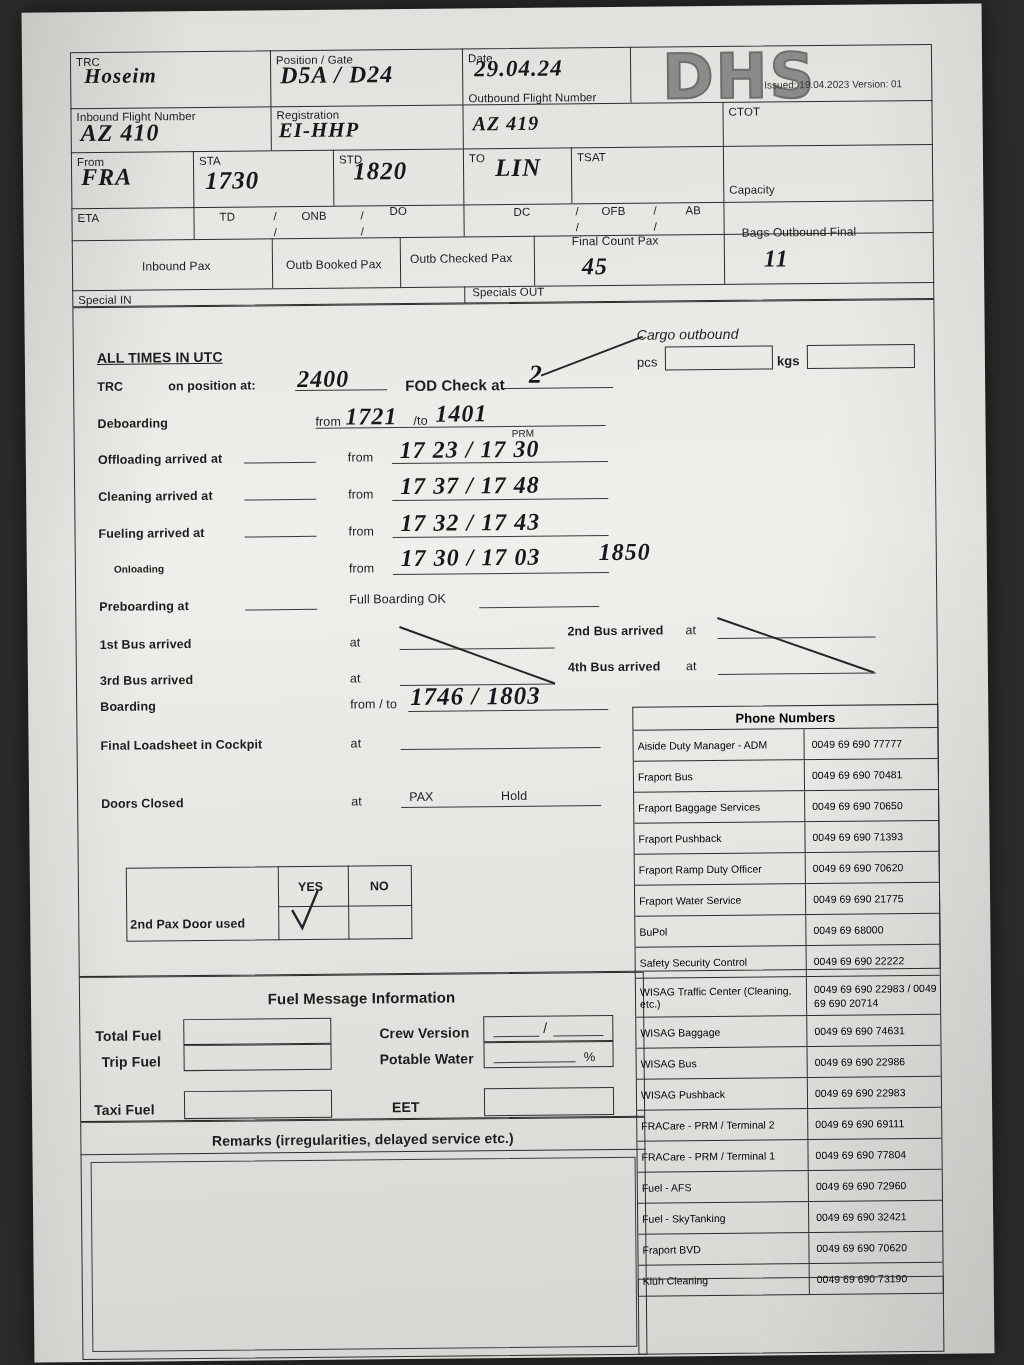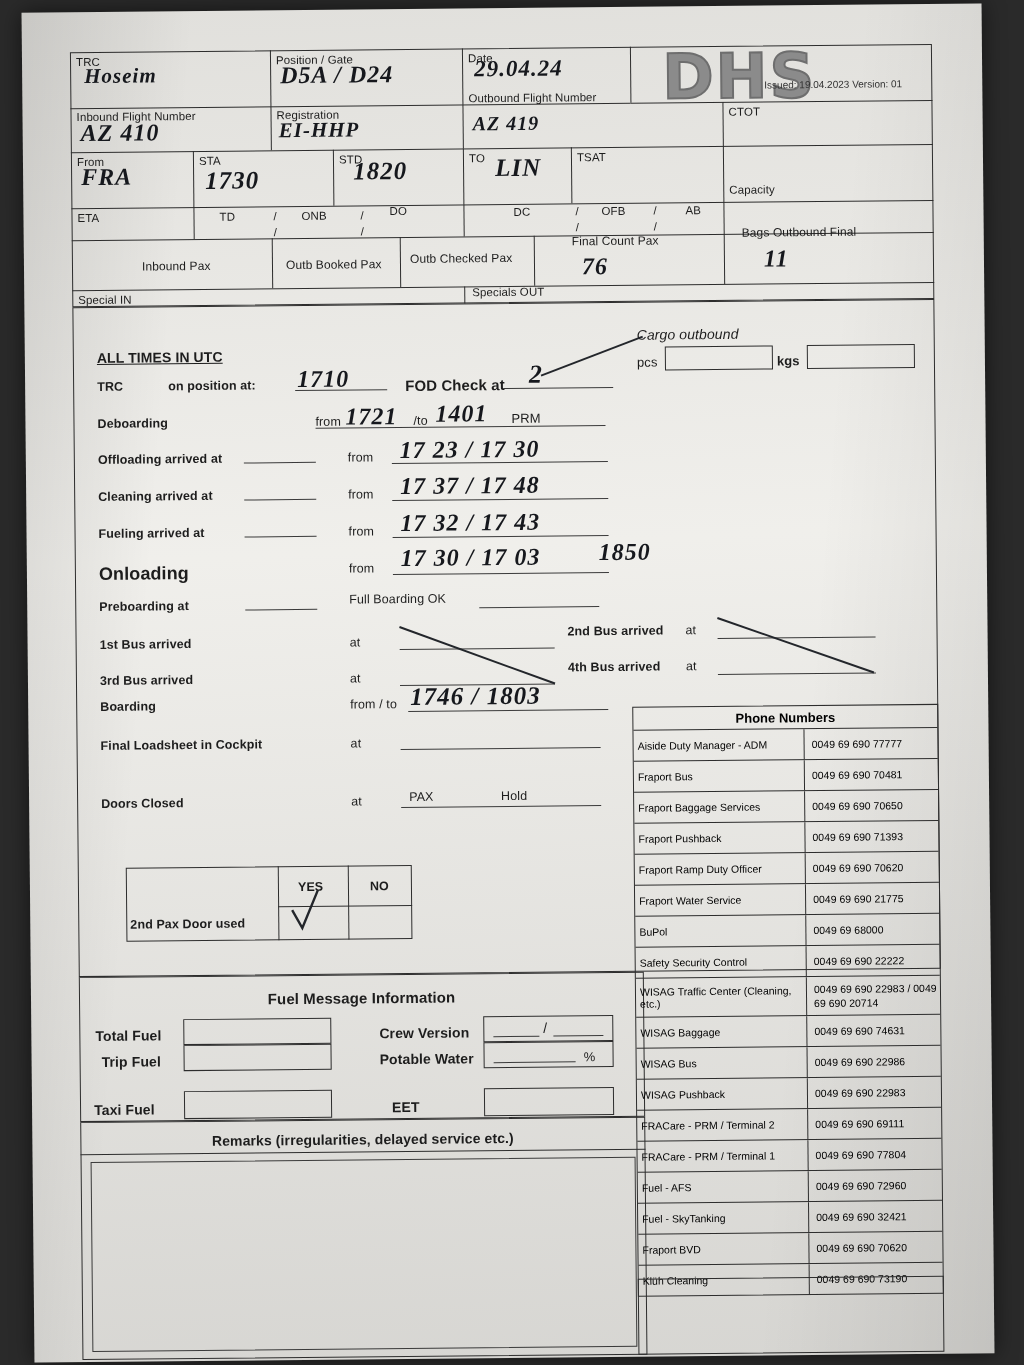--- a/index.html
+++ b/index.html
@@ -128,21 +128,21 @@
 
    <div class="line" style="left:48px;top:278px;width:862px;"></div>
    <div class="vline" style="left:248px;top:228px;height:50px;"></div>
    <div class="vline" style="left:376px;top:228px;height:50px;"></div>
    <div class="vline" style="left:510px;top:228px;height:50px;"></div>
    <div class="vline" style="left:700px;top:228px;height:50px;"></div>
    <div class="lbl" style="left:118px;top:248px;font-size:12px;">Inbound Pax</div>
    <div class="lbl" style="left:262px;top:248px;font-size:12px;">Outb Booked Pax</div>
    <div class="lbl" style="left:386px;top:243px;font-size:12px;">Outb Checked Pax</div>
    <div class="lbl" style="left:548px;top:227px;font-size:12px;">Final Count Pax</div>
-   <div class="hw" style="left:558px;top:246px;font-size:24px;">76</div>
+   <div class="hw" style="left:558px;top:246px;font-size:24px;">45</div>
    <div class="lbl" style="left:718px;top:220px;font-size:12px;">Bags Outbound Final</div>
    <div class="hw" style="left:740px;top:240px;font-size:24px;">11</div>
 
    <div class="vline" style="left:440px;top:278px;height:17px;"></div>
    <div class="lbl" style="left:54px;top:282px;">Special IN</div>
    <div class="lbl" style="left:448px;top:278px;">Specials OUT</div>
 
    <div class="bx" style="left:48px;top:295px;width:862px;height:670px;"></div>
 
    <div class="lbl b u" style="left:72px;top:338px;font-size:14px;">ALL TIMES IN UTC</div>
@@ -152,52 +152,52 @@
    <div class="bx" style="left:640px;top:340px;width:108px;height:24px;"></div>
    <div class="lbl" style="left:752px;top:348px;font-size:13px;font-weight:bold;">kgs</div>
    <div class="bx" style="left:782px;top:340px;width:108px;height:24px;"></div>
    <svg class="sc" style="pointer-events:none;">
      <line x1="516" y1="368" x2="618" y2="330" stroke="#23262b" stroke-width="2"></line>
    </svg>
 
    <div class="lbl b" style="left:72px;top:368px;font-size:12.5px;">TRC</div>
    <div class="lbl b" style="left:143px;top:368px;font-size:12.5px;">on position at:</div>
    <div class="dline" style="left:270px;top:380px;width:92px;"></div>
-   <div class="hw" style="left:272px;top:356px;font-size:24px;">1710</div>
+   <div class="hw" style="left:272px;top:356px;font-size:24px;">2400</div>
    <div class="lbl b" style="left:380px;top:368px;font-size:15px;">FOD Check at</div>
    <div class="dline" style="left:478px;top:380px;width:110px;"></div>
    <div class="hw" style="left:504px;top:352px;font-size:26px;">2</div>
 
    <div class="lbl b" style="left:72px;top:405px;font-size:12.5px;">Deboarding</div>
    <div class="lbl" style="left:290px;top:405px;font-size:12.5px;">from</div>
    <div class="hw" style="left:320px;top:394px;font-size:24px;">1721</div>
    <div class="lbl" style="left:388px;top:405px;font-size:12.5px;">/to</div>
    <div class="hw" style="left:410px;top:392px;font-size:24px;">1401</div>
-   <div class="lbl" style="left:486px;top:403px;font-size:13px;">PRM</div>
+   <div class="lbl" style="left:486px;top:420px;font-size:10px;">PRM</div>
    <div class="dline" style="left:290px;top:418px;width:290px;"></div>
 
    <div class="lbl b" style="left:72px;top:441px;font-size:12.5px;">Offloading arrived at</div>
    <div class="dline" style="left:218px;top:452px;width:72px;"></div>
    <div class="lbl" style="left:322px;top:441px;font-size:12.5px;">from</div>
    <div class="hw" style="left:374px;top:428px;font-size:24px;">17 23  /  17 30</div>
    <div class="dline" style="left:366px;top:454px;width:216px;"></div>
 
    <div class="lbl b" style="left:72px;top:478px;font-size:12.5px;">Cleaning arrived at</div>
    <div class="dline" style="left:218px;top:489px;width:72px;"></div>
    <div class="lbl" style="left:322px;top:478px;font-size:12.5px;">from</div>
    <div class="hw" style="left:374px;top:464px;font-size:24px;">17 37 / 17 48</div>
    <div class="dline" style="left:366px;top:491px;width:216px;"></div>
 
    <div class="lbl b" style="left:72px;top:515px;font-size:12.5px;">Fueling arrived at</div>
    <div class="dline" style="left:218px;top:526px;width:72px;"></div>
    <div class="lbl" style="left:322px;top:515px;font-size:12.5px;">from</div>
    <div class="hw" style="left:374px;top:501px;font-size:24px;">17 32 / 17 43</div>
    <div class="dline" style="left:366px;top:528px;width:216px;"></div>
 
-   <div class="lbl b" style="left:72px;top:552px;font-size:18px;">Onloading</div>
+   <div class="lbl b" style="left:87px;top:552px;font-size:10px;">Onloading</div>
    <div class="lbl" style="left:322px;top:552px;font-size:12.5px;">from</div>
    <div class="hw" style="left:374px;top:536px;font-size:24px;">17 30 / 17 03</div>
    <div class="hw" style="left:572px;top:532px;font-size:24px;">1850</div>
    <div class="dline" style="left:366px;top:565px;width:216px;"></div>
 
    <div class="lbl b" style="left:72px;top:588px;font-size:12.5px;">Preboarding at</div>
    <div class="dline" style="left:218px;top:599px;width:72px;"></div>
    <div class="lbl" style="left:322px;top:583px;font-size:12.5px;">Full Boarding OK</div>
    <div class="dline" style="left:452px;top:599px;width:120px;"></div>
 

